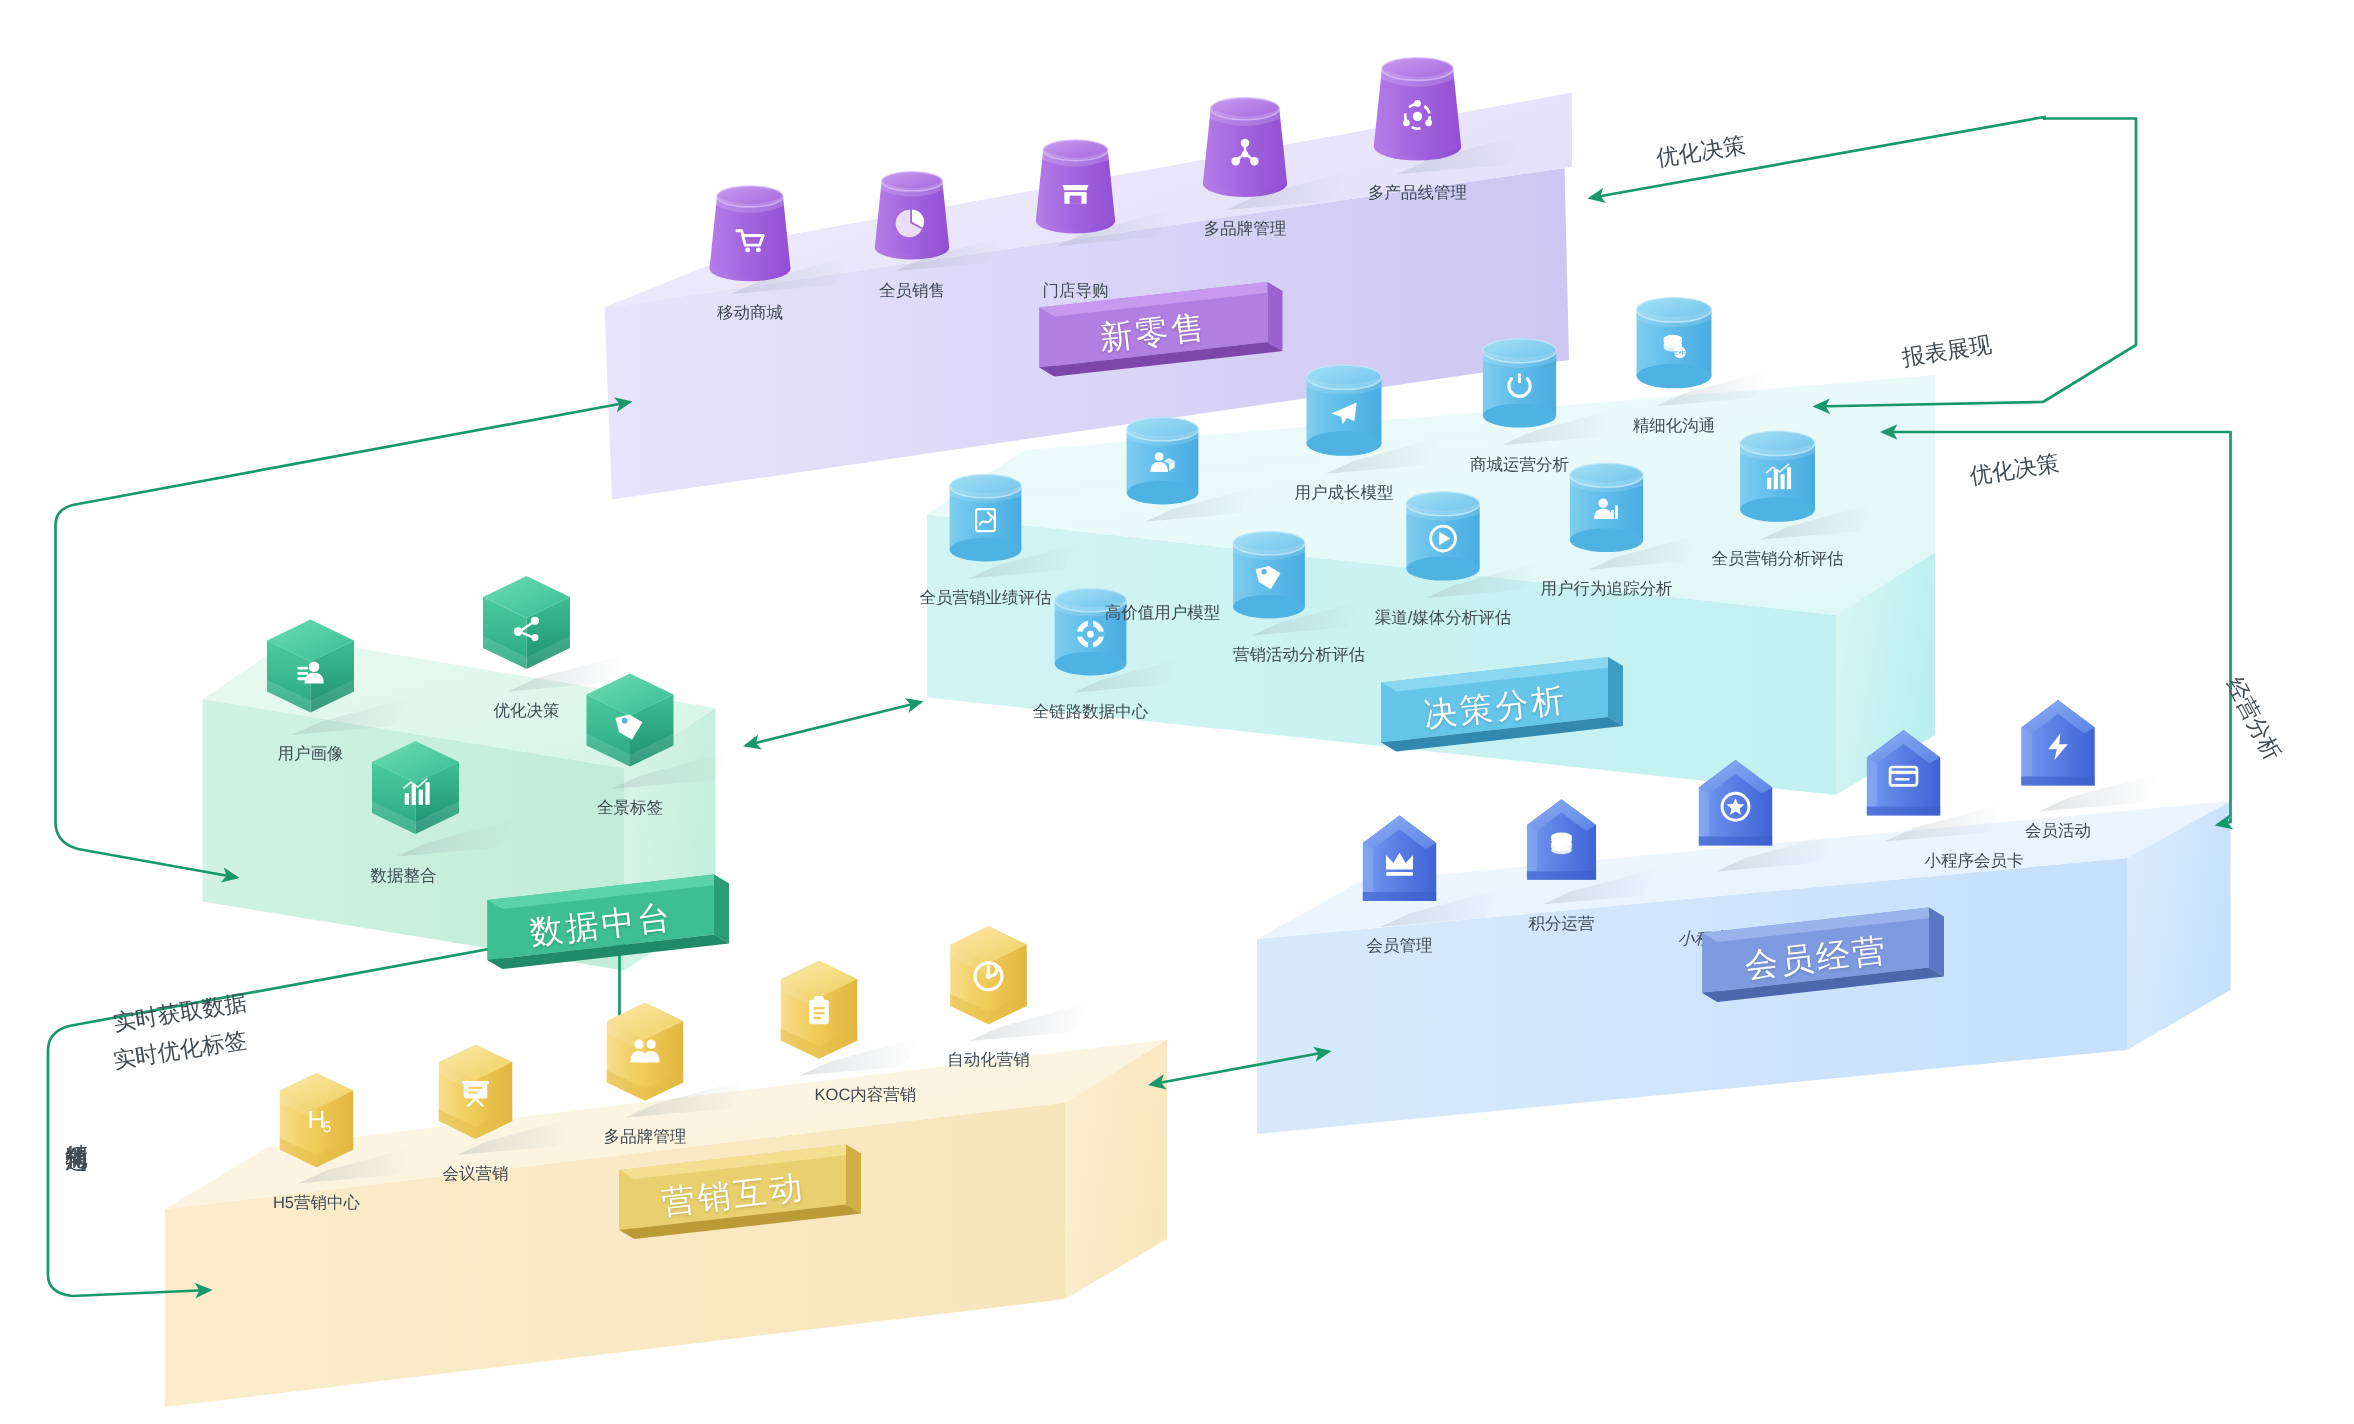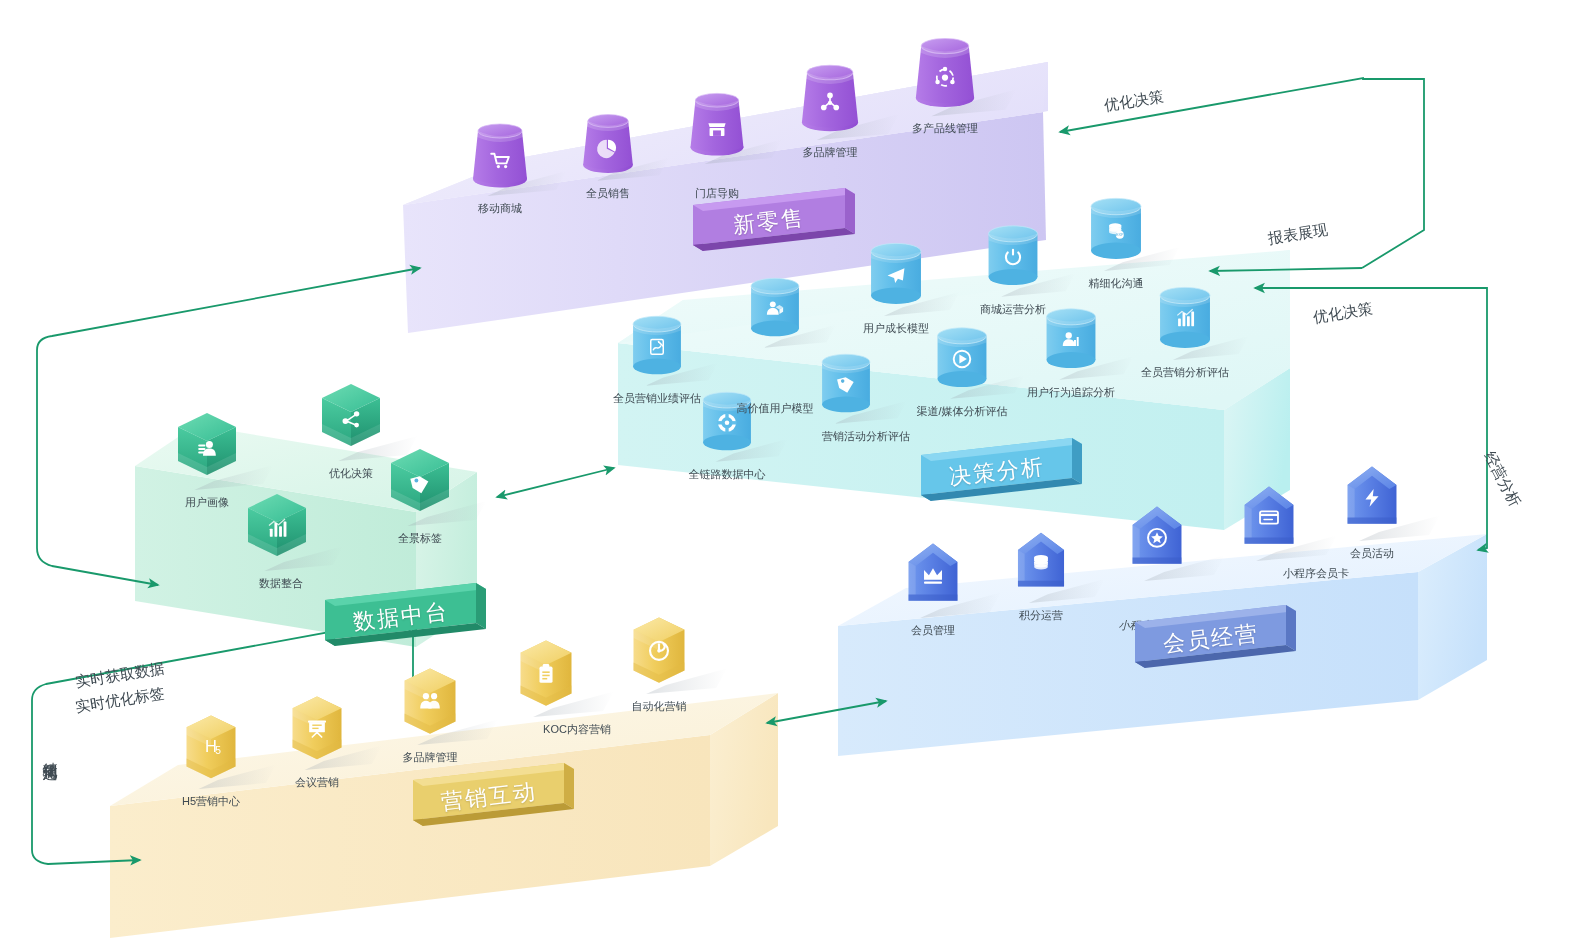--- a/index.html
+++ b/index.html
@@ -575,21 +575,21 @@
       <div class="nlabel" style="left: 896px; top: 321px;">用户成长模型</div>
       <div class="nlabel" style="left: 1013px; top: 302px; font-family: Liberation Serif, serif;">商城运营分析</div>
       <div class="nlabel" style="left: 1116px; top: 276px;">精细化沟通</div>
       <div class="nlabel" style="left: 727px; top: 467px;">全链路数据中心</div>
       <div class="nlabel" style="left: 846px; top: 429px; margin-left: 20px;">营销活动分析评估</div>
       <div class="nlabel" style="left: 962px; top: 404px;">渠道/媒体分析评估</div>
       <div class="nlabel" style="left: 1071px; top: 385px;">用户行为追踪分析</div>
       <div class="nlabel" style="left: 1185px; top: 365px;">全员营销分析评估</div>
       <div class="nlabel" style="left: 207px; top: 495px;">用户画像</div>
       <div class="nlabel" style="left: 351px; top: 466px;">优化决策</div>
-      <div class="nlabel" style="left: 281px; top: 576px;">数据整合</div>
+      <div class="nlabel" style="left: 269px; top: 576px;">数据整合</div>
       <div class="nlabel" style="left: 420px; top: 531px;">全景标签</div>
       <div class="nlabel" style="left: 933px; top: 623px;">会员管理</div>
       <div class="nlabel" style="left: 1041px; top: 608px;">积分运营</div>
       <div class="nlabel" style="left: 1157px; top: 618px; font-style: italic;">小程序积分商城</div>
       <div class="nlabel" style="left: 1269px; top: 566px; margin-left: 47px;">小程序会员卡</div>
       <div class="nlabel" style="left: 1372px; top: 546px;">会员活动</div>
       <div class="nlabel" style="left: 211px; top: 794px;">H5营销中心</div>
       <div class="nlabel" style="left: 317px; top: 775px;">会议营销</div>
       <div class="nlabel" style="left: 430px; top: 750px;">多品牌管理</div>
       <div class="nlabel" style="left: 546px; top: 722px; margin-left: 31px;">KOC内容营销</div>

